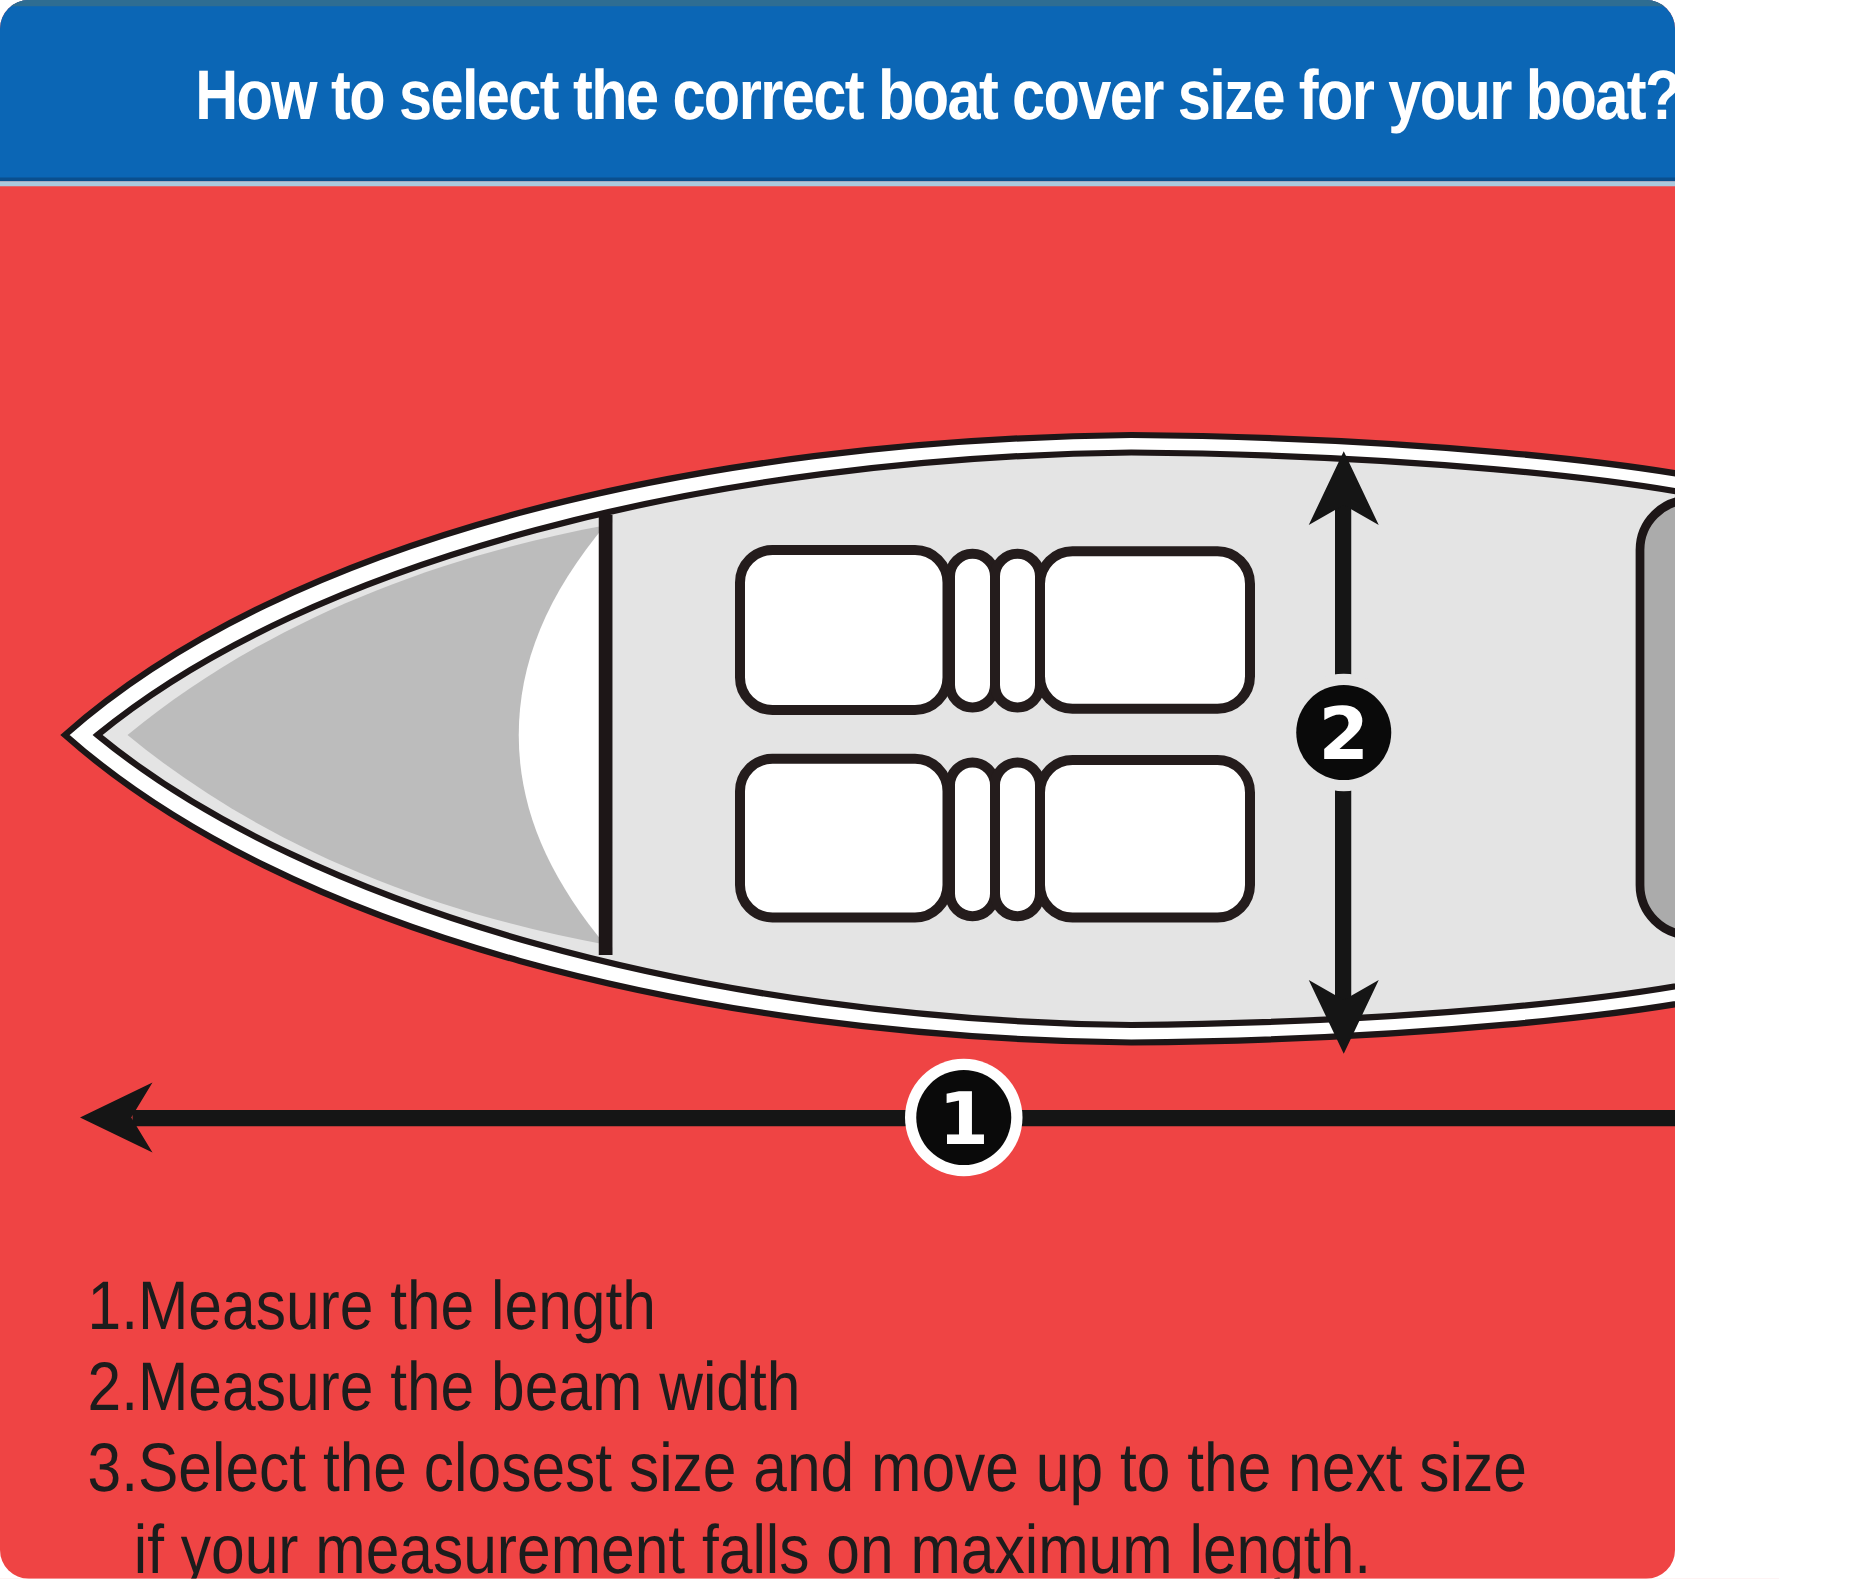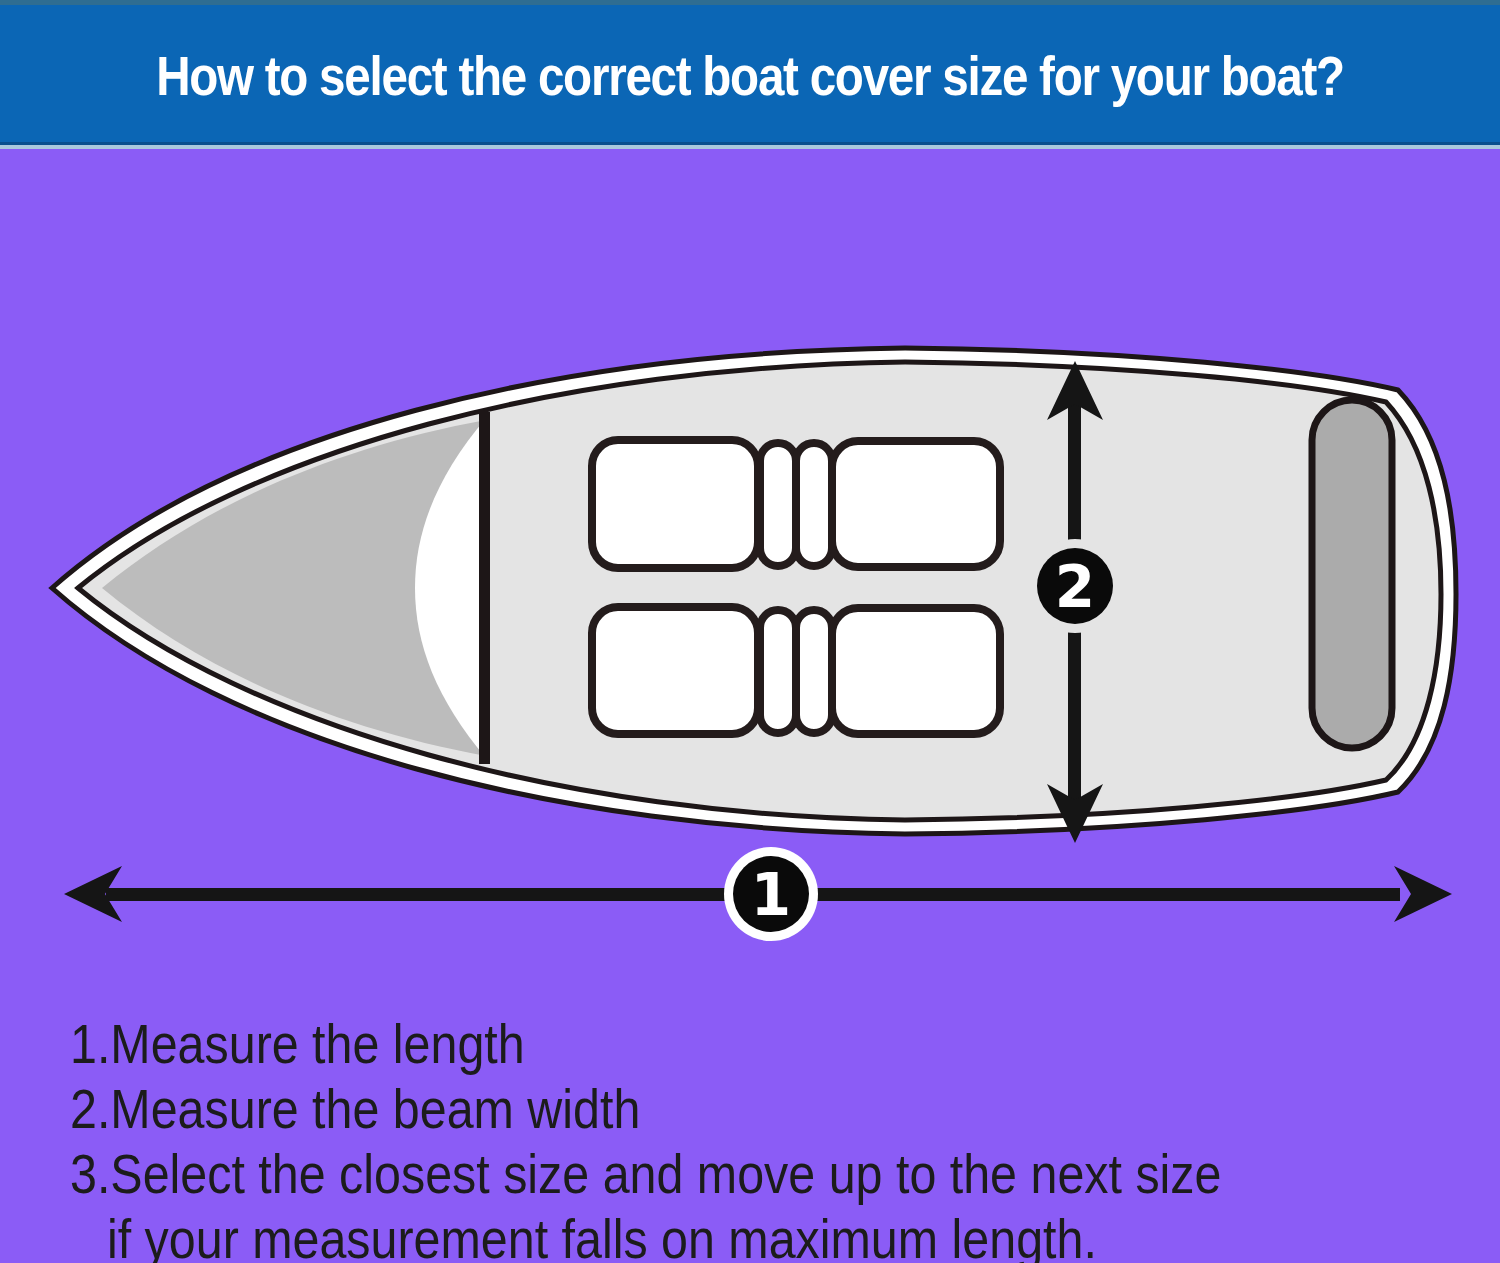--- a/index.html
+++ b/index.html
@@ -1,22 +1,23 @@
 <!DOCTYPE html>
 <html><head>
 <meta charset="utf-8">
 <style>
   html, body { margin: 0; padding: 0; background: #ffffff; }
   .canvas {
     position: relative;
-    width: 1500px;
+    width: 1340px;
     height: 1263px;
-    background: #8b5cf6;
+    background: #ef4444;
     overflow: hidden;
     font-family: "Liberation Sans", sans-serif;
+    border-radius: 23px;
   }
 
   
   .banner {
     position: absolute;
     top: 0; left: 0;
     width: 1500px;
     height: 145px;
     background: #0b66b5;
     border-top: 5px solid #2e6d92;

